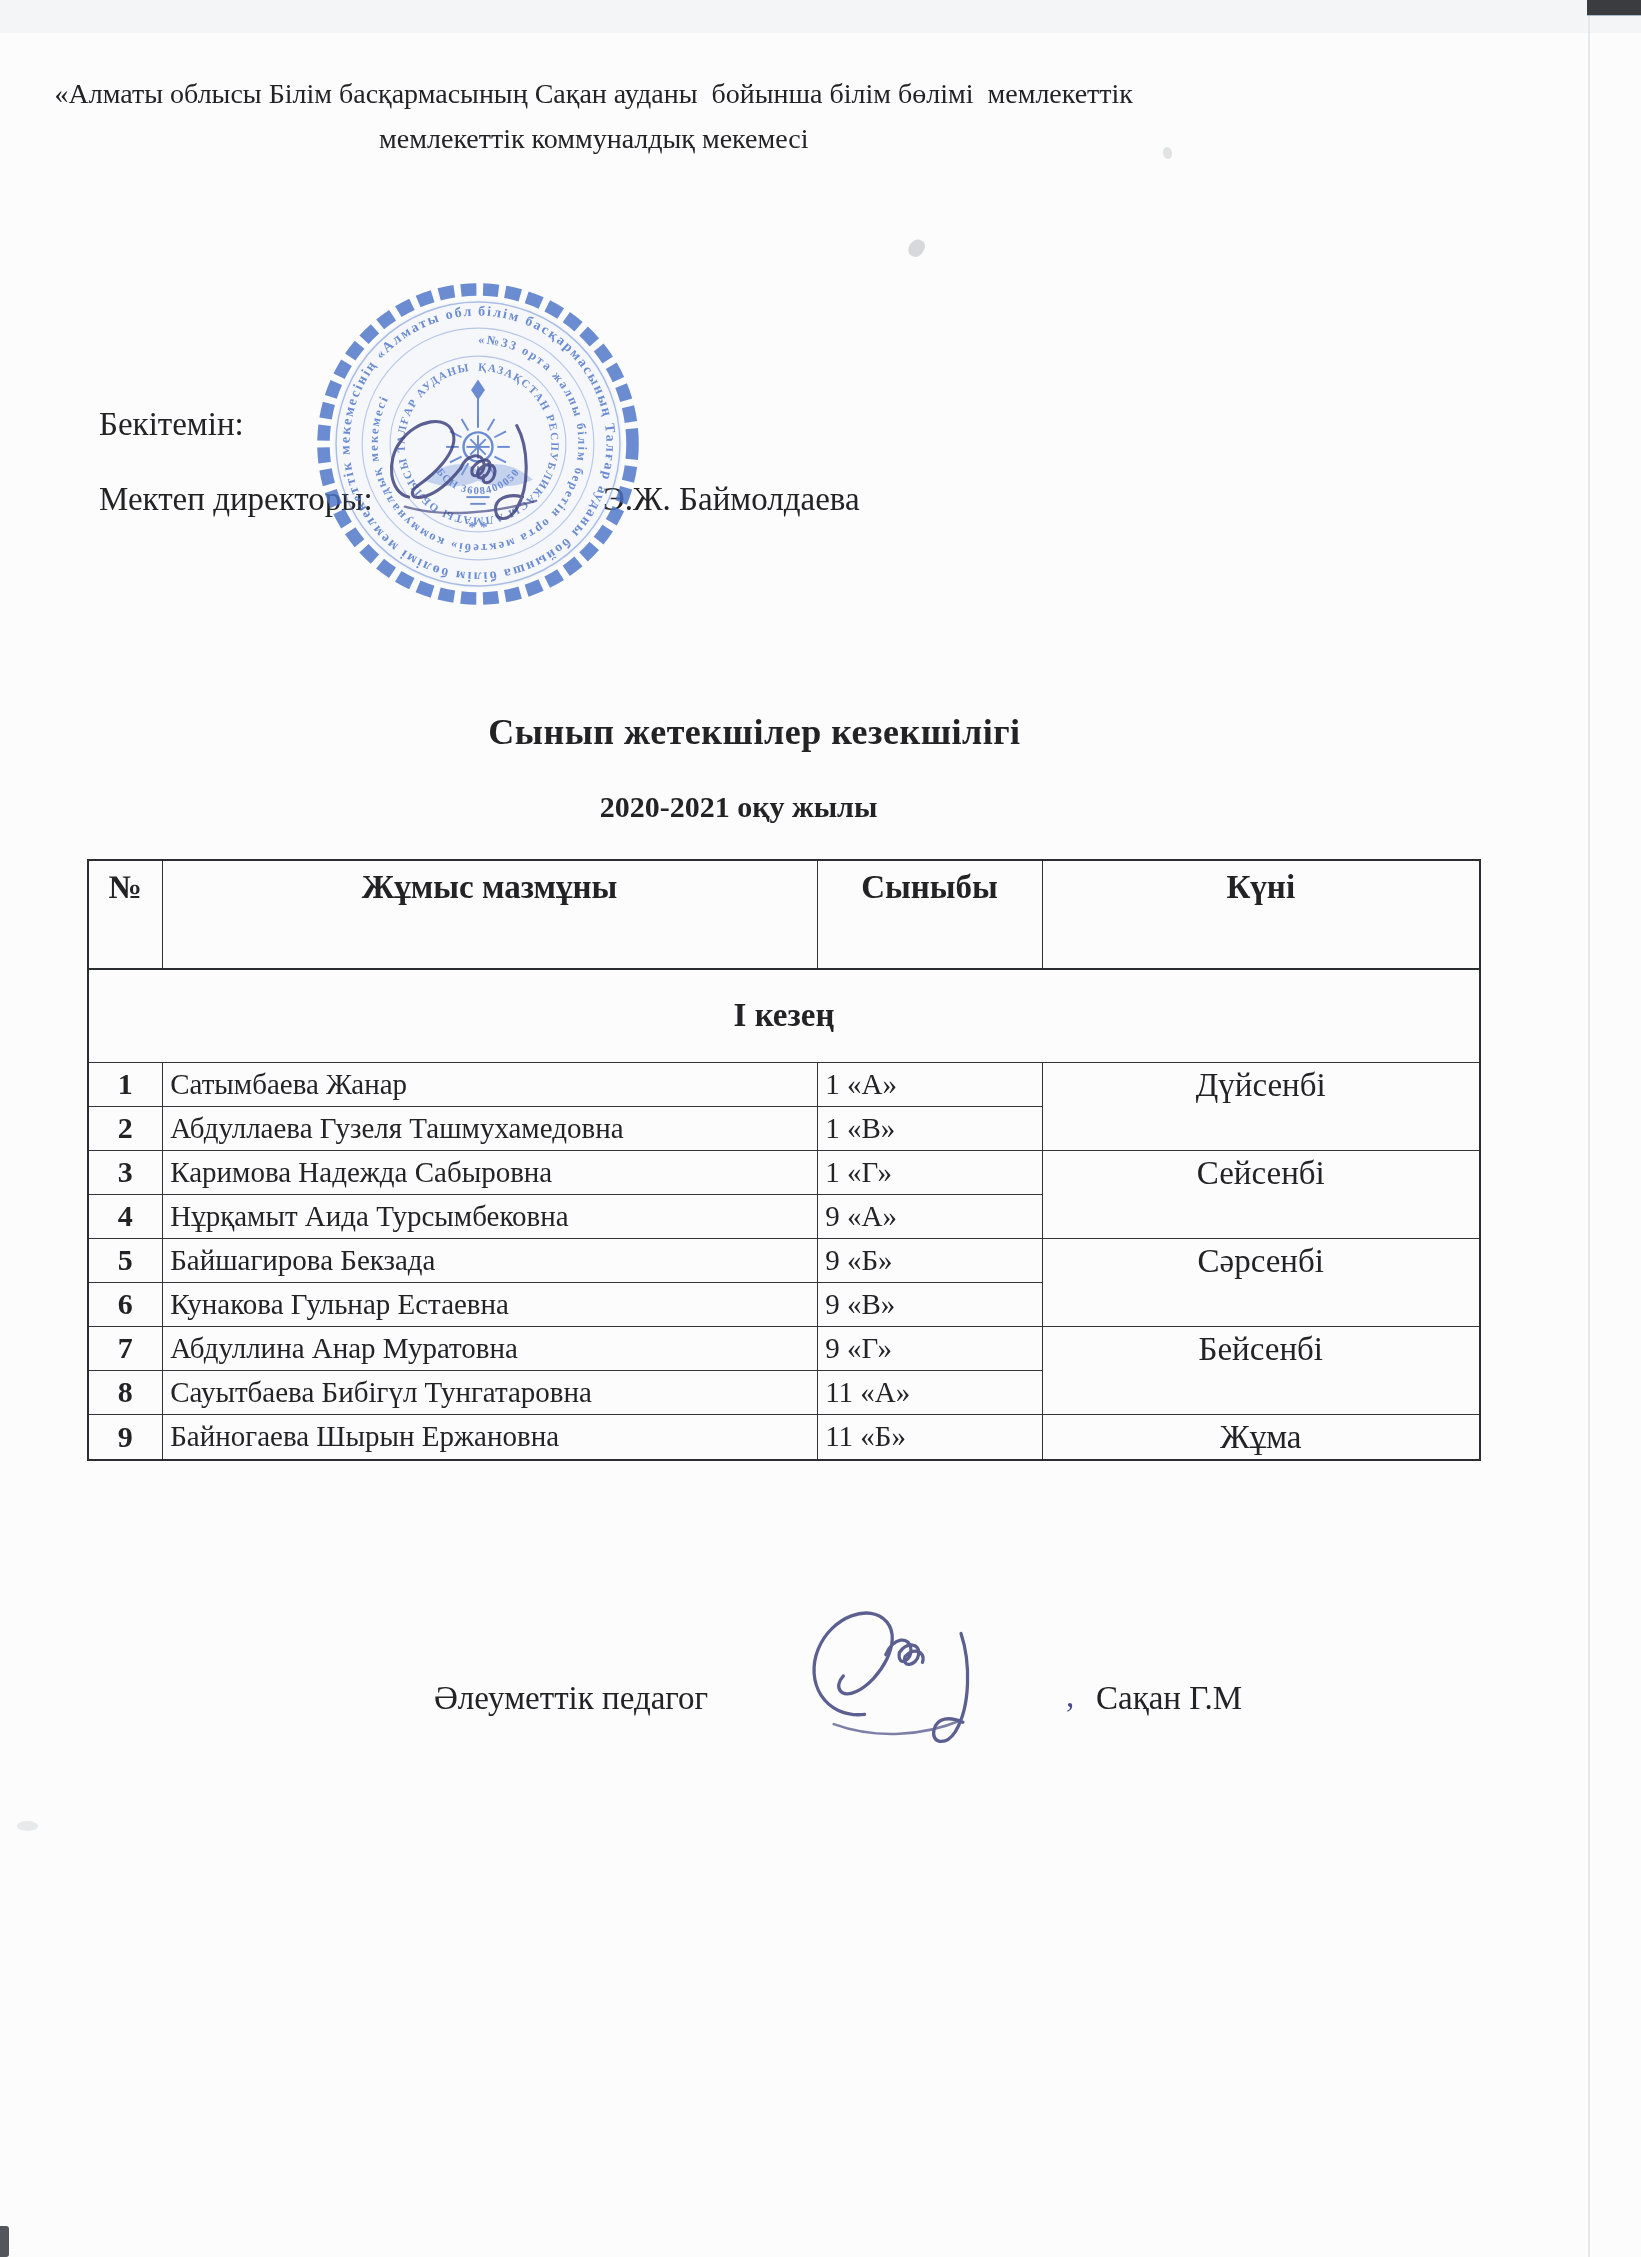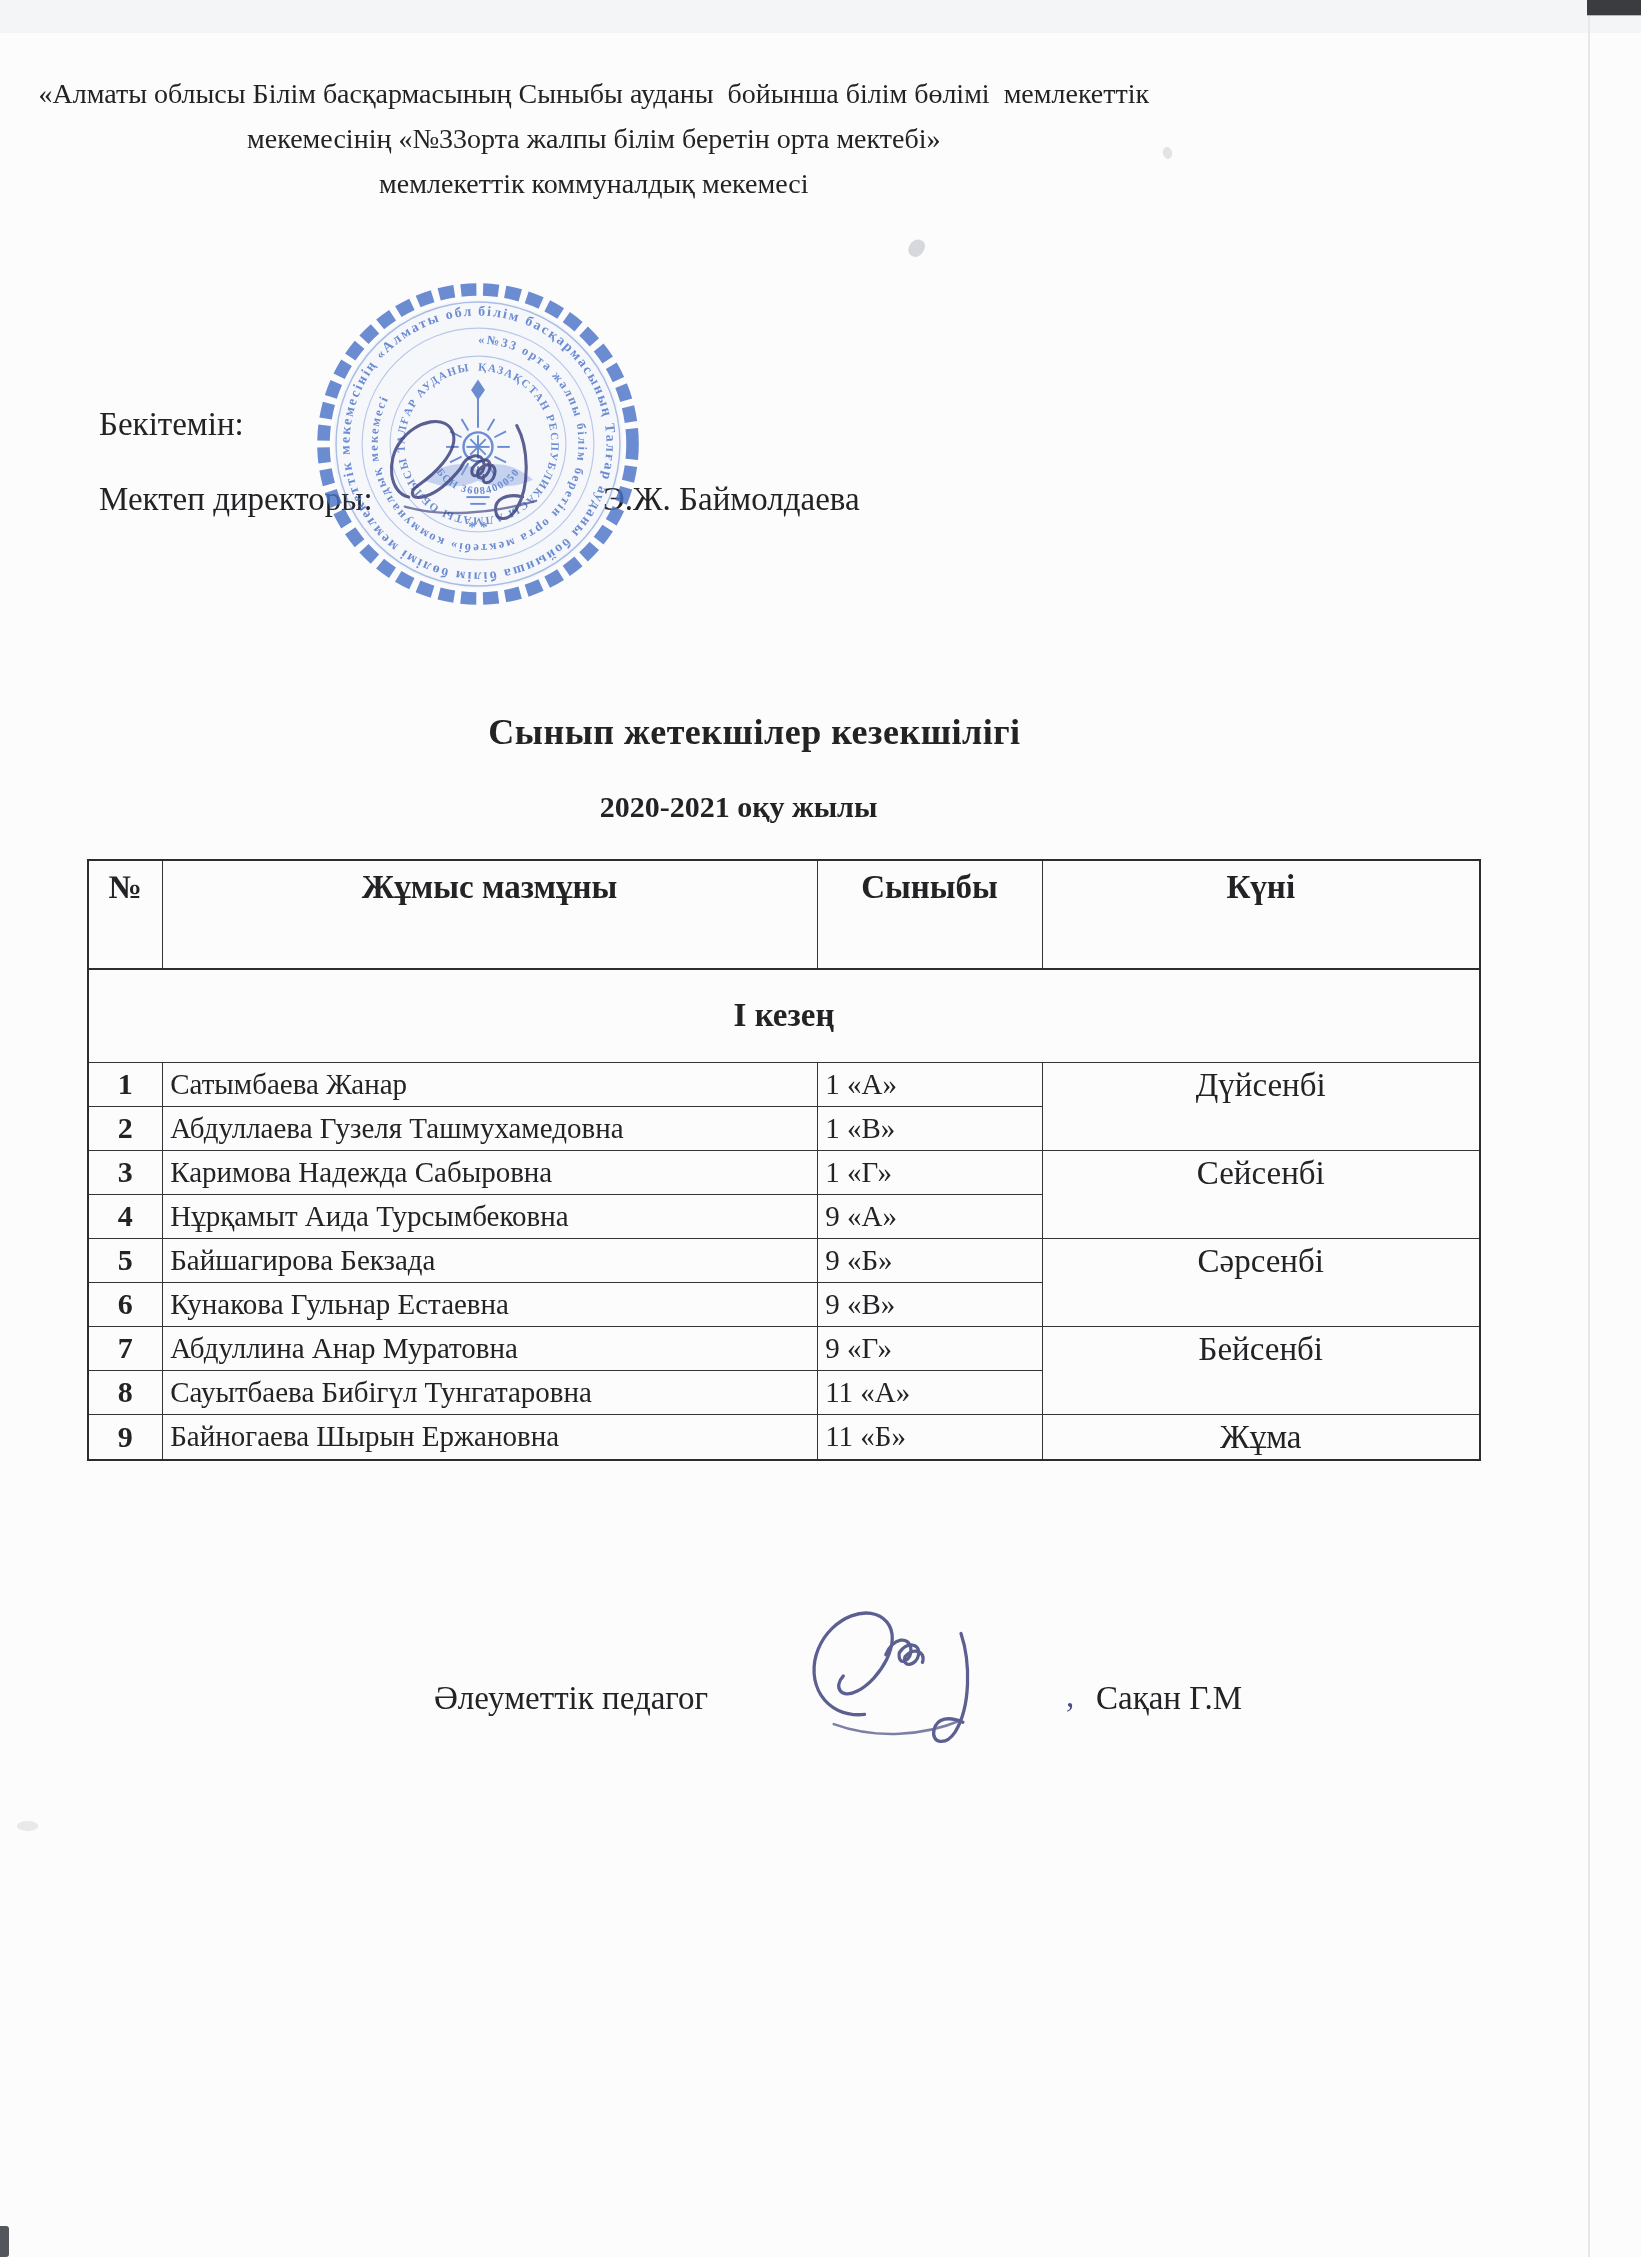--- a/index.html
+++ b/index.html
@@ -73,22 +73,21 @@
 
 <div class="abs top-strip"></div>
 <div class="abs corner-bar"></div>
 <div class="abs edge-line"></div>
 <div class="abs bottom-mark"></div>
 <div class="abs speck"></div>
 <div class="abs speck2"></div>
 <div class="abs speck3"></div>
 
 <div class="abs header-block">
-  <div class="header-line">«Алматы облысы Білім басқармасының Сыныбы ауданы  бойынша білім бөлімі  мемлекеттік</div>
-  <div class="header-line">мекемесінің «№33орта жалпы білім беретін орта мектебі»</div>
+  <div class="header-line">«Алматы облысы Білім басқармасының Сақан ауданы  бойынша білім бөлімі  мемлекеттік</div>
   <div class="header-line">мемлекеттік коммуналдық мекемесі</div>
 </div>
 
 <div class="abs approve">Бекітемін:</div>
 <div class="abs director-row">Мектеп директоры:</div>
 <div class="abs director-name">Э.Ж. Баймолдаева</div>
 
 <svg class="abs stamp-svg" width="338" height="338" viewBox="0 0 350 350">
   <defs>
     <path id="ringPath1" d="M175,42 a133,133 0 1,1 -0.1,0"></path>

